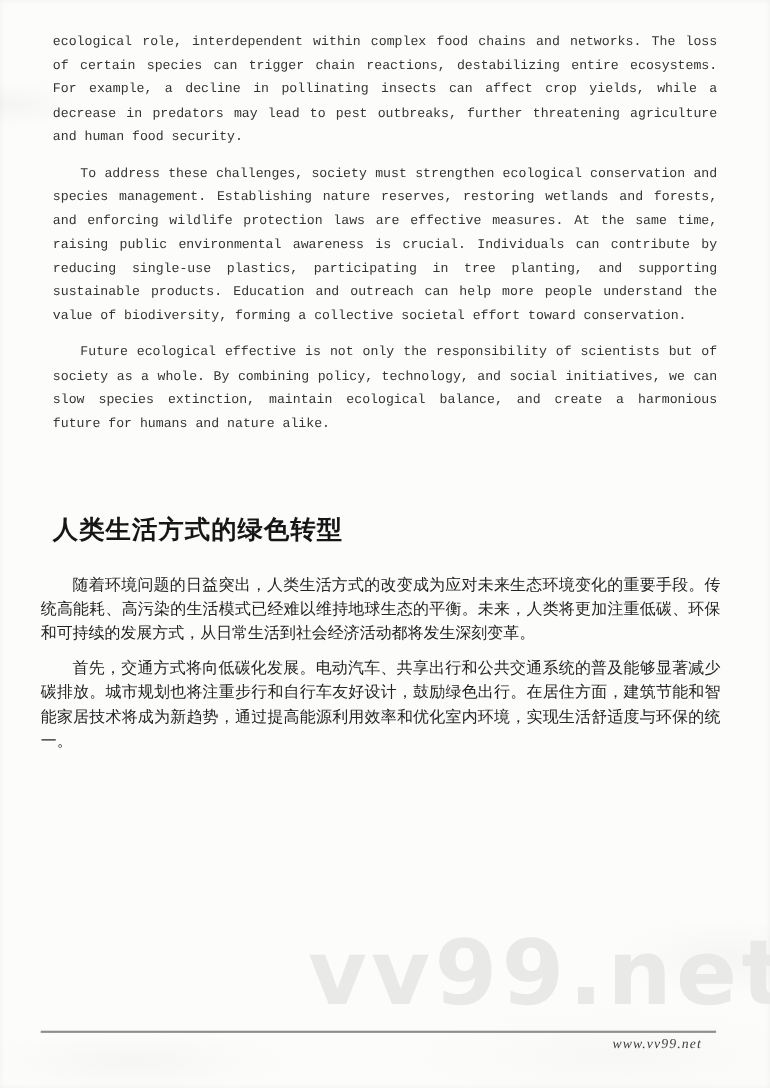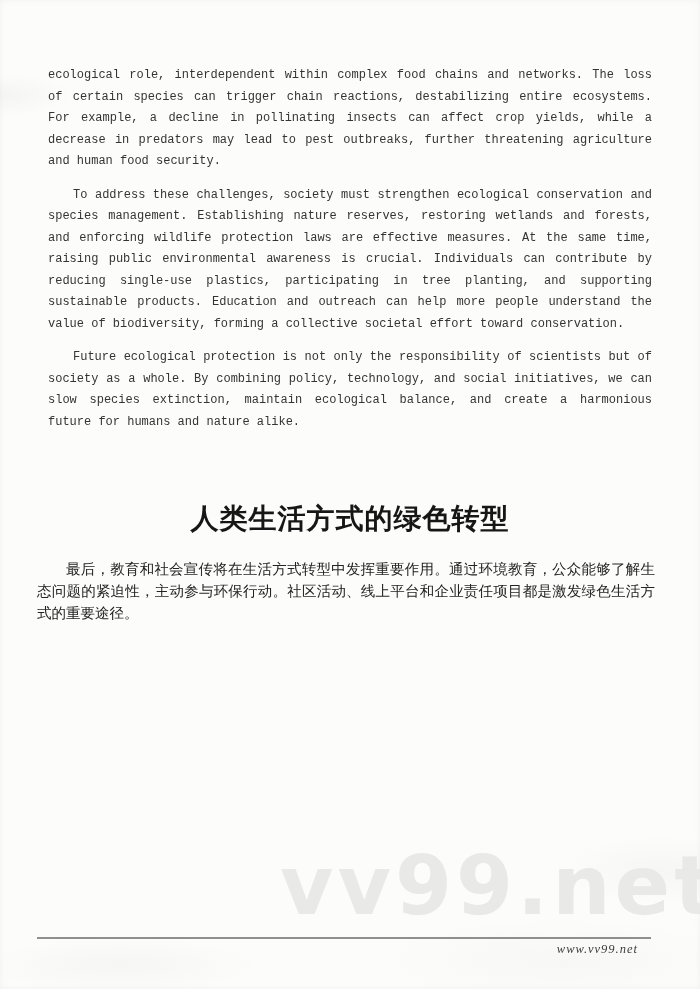--- a/index.html
+++ b/index.html
@@ -33,38 +33,37 @@
     color: #e9e9e8;
     white-space: nowrap;
     user-select: none;
   }
   .content {
     position: absolute;
     top: 0;
     left: 0;
     right: 0;
     z-index: 1;
-    padding-top: 65px;
+    padding-top: 28px;
   }
   p.en {
     margin: 0 48px 12px 48px;
     font-family: "Liberation Mono", "DejaVu Sans Mono", monospace;
     font-size: 12px;
     line-height: 21.5px;
     color: #343434;
     text-align: justify;
     text-indent: 25px;
   }
   p.en.noindent { text-indent: 0; }
   h1.cn-title {
     margin: 71px 48px 24px 48px;
-    font-size: 28px;
+    font-size: 23px;
     line-height: 30px;
     font-weight: 700;
-    text-align: center;
     color: #161616;
     font-family: "DejaVu Sans", sans-serif;
     letter-spacing: 1px;
   }
   p.cn {
     margin: 0 45px 10px 37px;
     font-family: "DejaVu Sans", sans-serif;
     font-size: 14.5px;
     line-height: 22px;
     color: #232323;
@@ -99,28 +98,29 @@
 <div class="page">
 
   <div class="watermark">vv99.net</div>
 
   <div class="content">
 
     <p class="en noindent">ecological role, interdependent within complex food chains and networks. The loss of certain species can trigger chain reactions, destabilizing entire ecosystems. For example, a decline in pollinating insects can affect crop yields, while a decrease in predators may lead to pest outbreaks, further threatening agriculture and human food security.</p>
 
     <p class="en">To address these challenges, society must strengthen ecological conservation and species management. Establishing nature reserves, restoring wetlands and forests, and enforcing wildlife protection laws are effective measures. At the same time, raising public environmental awareness is crucial. Individuals can contribute by reducing single-use plastics, participating in tree planting, and supporting sustainable products. Education and outreach can help more people understand the value of biodiversity, forming a collective societal effort toward conservation.</p>
 
-    <p class="en">Future ecological protection is not only the responsibility of scientists but of society as a whole. By combining policy, technology, and social initiatives, we can slow species extinction, maintain ecological balance, and create a harmonious future for humans and nature alike.</p>
+    <p class="en">Future ecological effective is not only the responsibility of scientists but of society as a whole. By combining policy, technology, and social initiatives, we can slow species extinction, maintain ecological balance, and create a harmonious future for humans and nature alike.</p>
 
     <h1 class="cn-title">人类生活方式的绿色转型</h1>
 
+    <p class="cn">随着环境问题的日益突出，人类生活方式的改变成为应对未来生态环境变化的重要手段。传统高能耗、高污染的生活模式已经难以维持地球生态的平衡。未来，人类将更加注重低碳、环保和可持续的发展方式，从日常生活到社会经济活动都将发生深刻变革。</p>
+
+    <p class="cn">首先，交通方式将向低碳化发展。电动汽车、共享出行和公共交通系统的普及能够显著减少碳排放。城市规划也将注重步行和自行车友好设计，鼓励绿色出行。在居住方面，建筑节能和智能家居技术将成为新趋势，通过提高能源利用效率和优化室内环境，实现生活舒适度与环保的统一。</p>
 
 
-
-    <p class="cn">最后，教育和社会宣传将在生活方式转型中发挥重要作用。通过环境教育，公众能够了解生态问题的紧迫性，主动参与环保行动。社区活动、线上平台和企业责任项目都是激发绿色生活方式的重要途径。</p>
 
 
   </div>
 
   <div class="footer-rule"></div>
 
   <div class="footer-url">www.vv99.net</div>
 
 </div>
 

